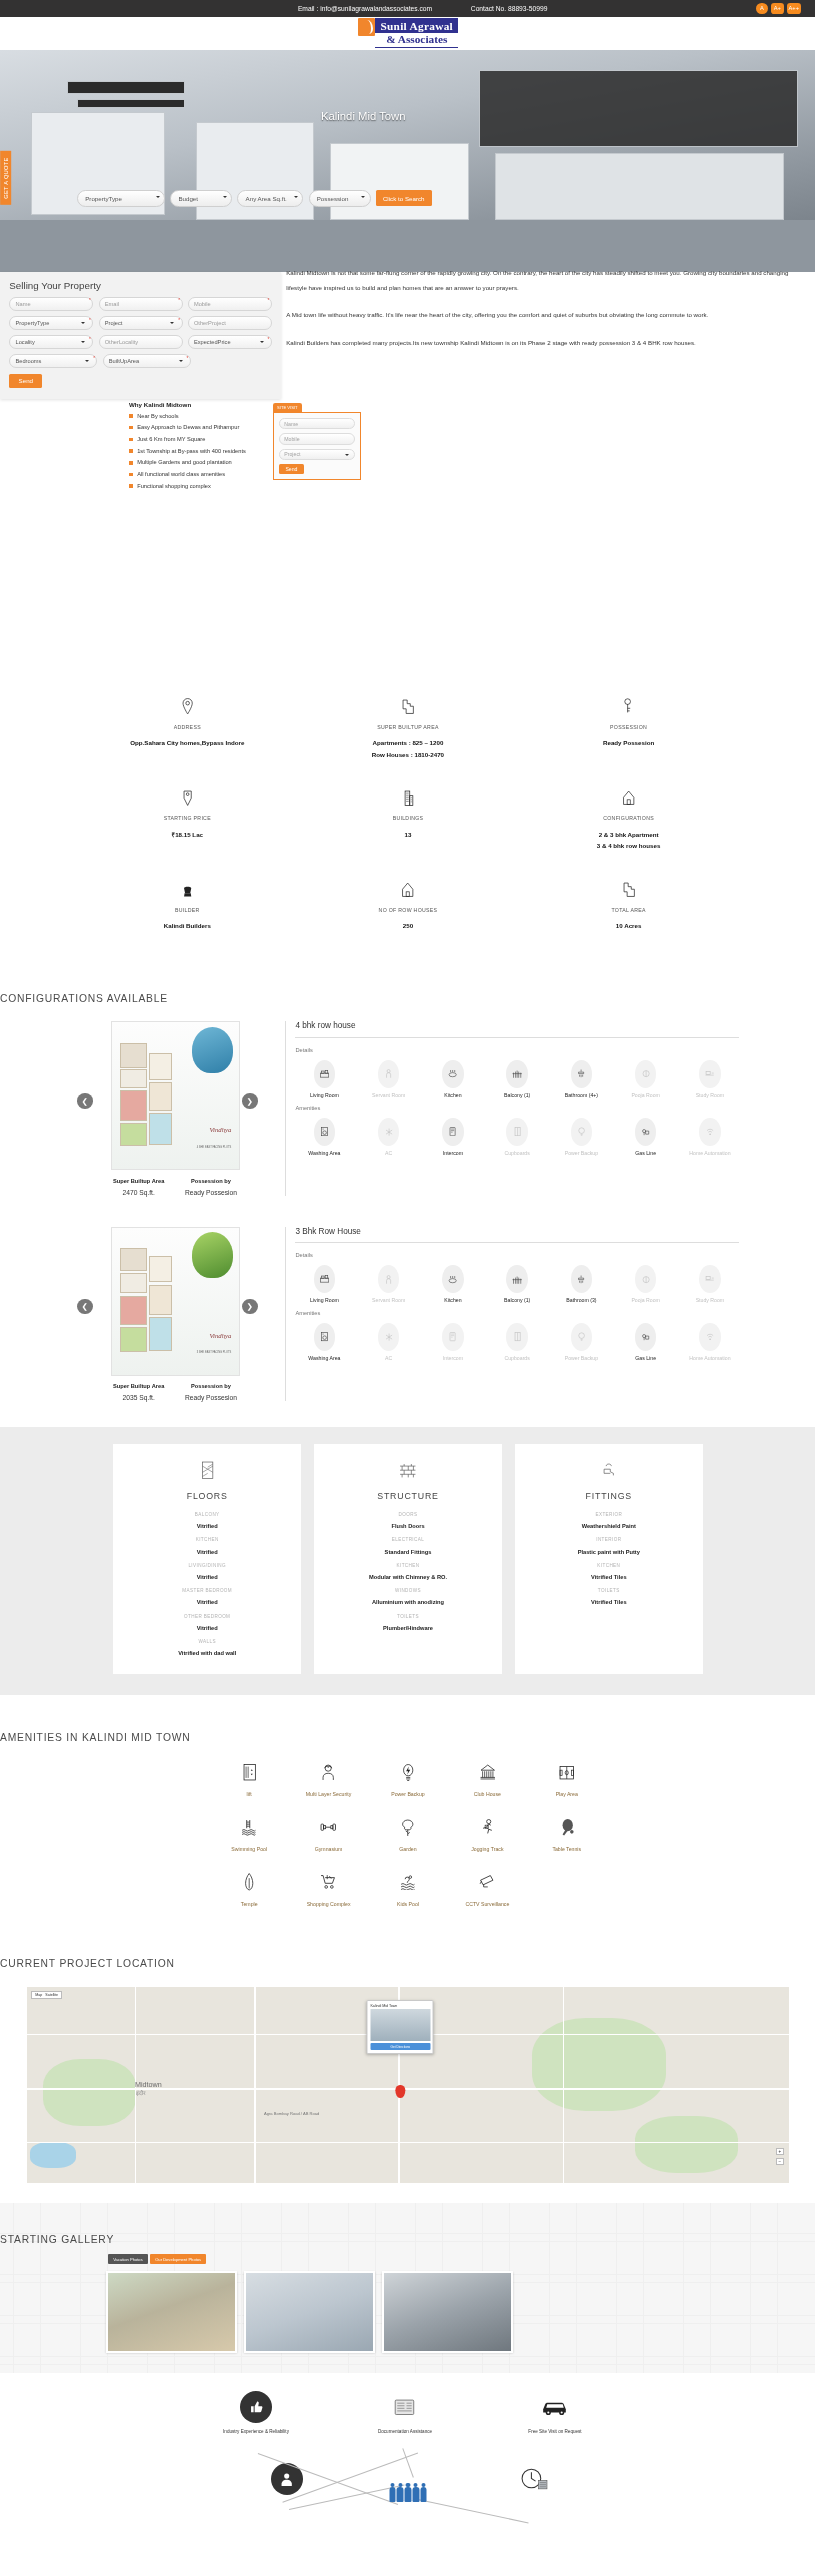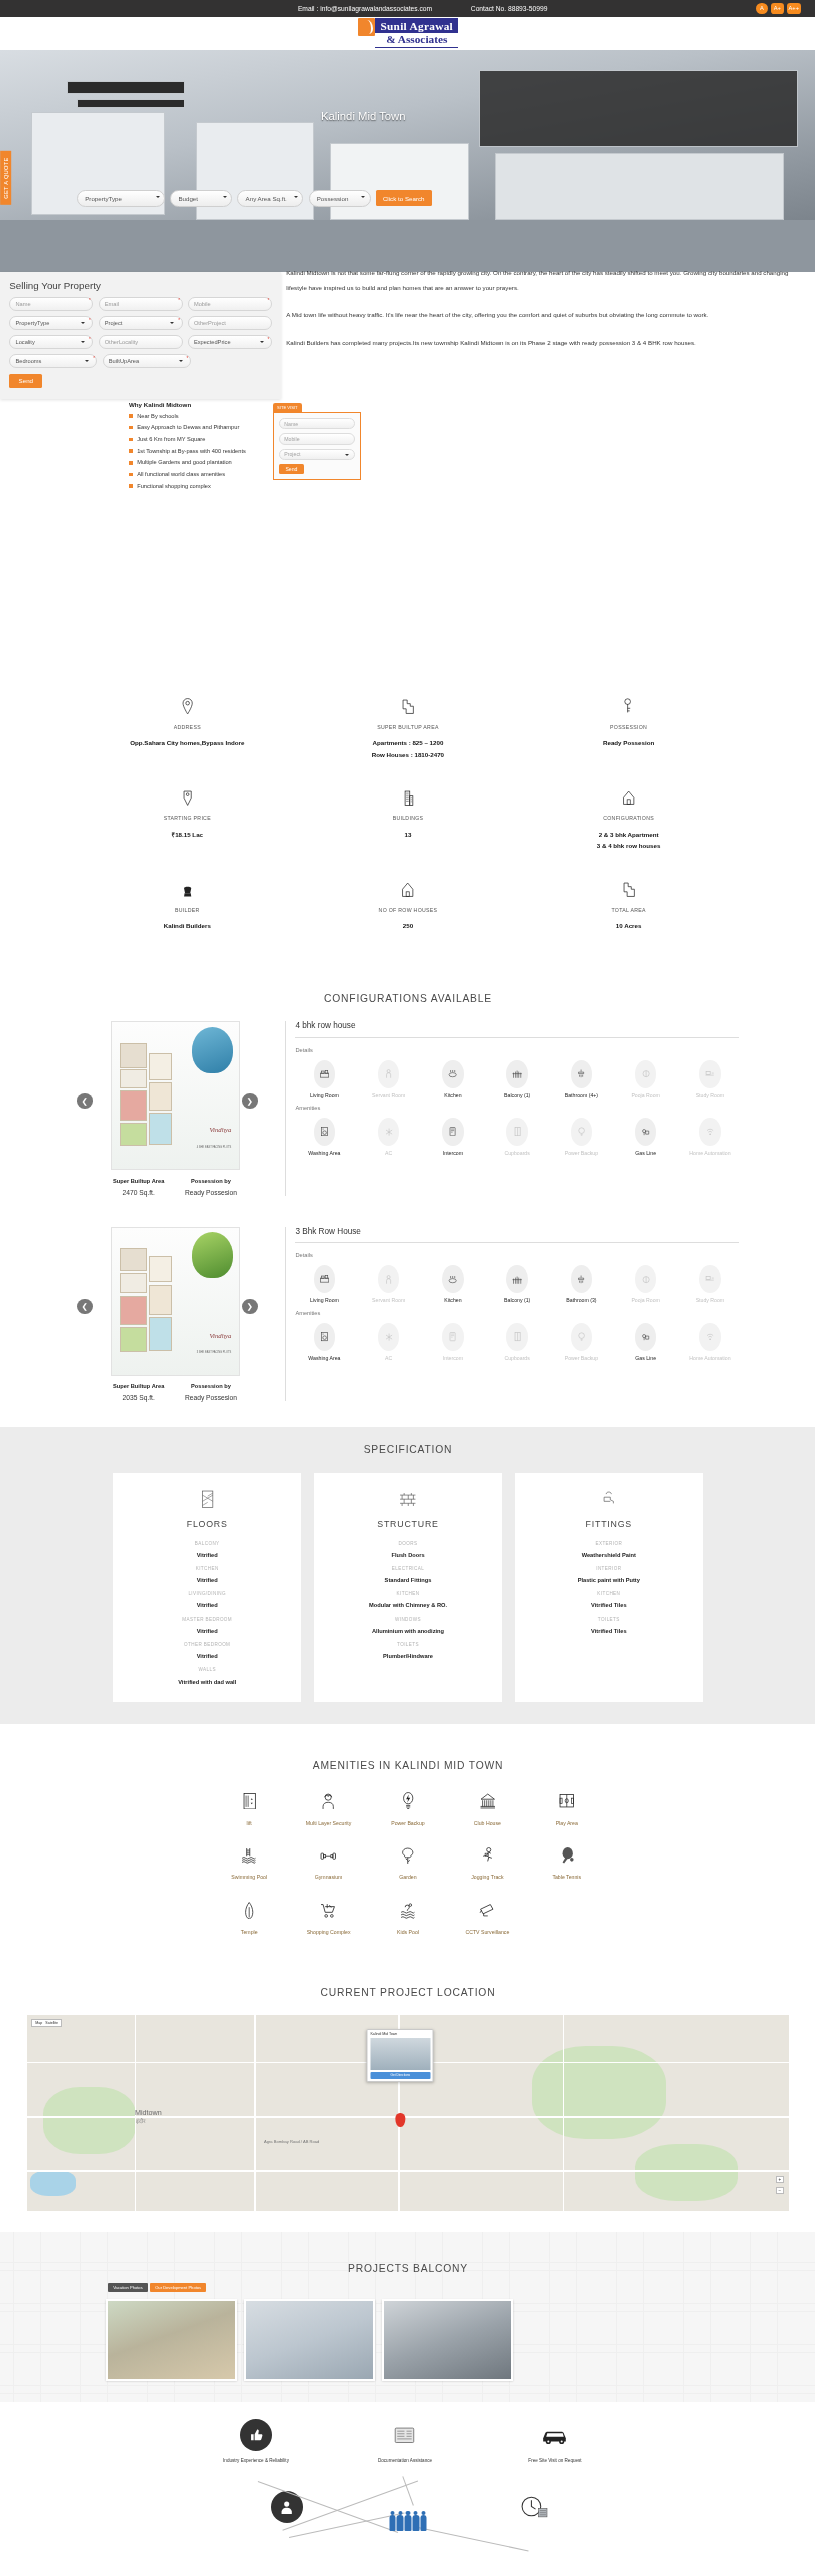--- a/index.html
+++ b/index.html
@@ -89,21 +89,21 @@
   .intro p{font-size:6.2px;line-height:2.3;color:#333;}
 
   
   .details{padding:29px 77px 20.6px 77px;display:flex;flex-wrap:wrap;}
   .dcell{width:33.33%;text-align:center;margin-bottom:27px;}
   .dcell .ic{height:20.6px;display:flex;align-items:center;justify-content:center;margin-bottom:7.2px;}
   .dcell .lab{font-size:5.2px;letter-spacing:0.3px;color:#555;margin-bottom:7.2px;}
   .dcell .val{font-size:6.2px;font-weight:bold;color:#111;line-height:1.9;}
 
   
-  .sect-title{text-align:center;font-size:10.3px;letter-spacing:0.8px;color:#4a4a4a;
+  .sect-title{text-align:left;font-size:10.3px;letter-spacing:0.8px;color:#4a4a4a;
     font-weight:normal;padding:13.4px 0 17.5px 0;}
 
   
   .cfg{display:flex;padding:0 77px 10.3px 77px;gap:12.4px;}
   .cfg-left{width:196px;position:relative;display:flex;flex-direction:column;align-items:center;}
   .plan{width:129px;height:149px;background:linear-gradient(#fdfdfd,#eef2ef);
     border:0.5px solid #e2e2e2;position:relative;overflow:hidden;}
   .plan .pin{position:absolute;top:4.1px;right:5.2px;width:41px;height:46px;border-radius:50% 50% 45% 45%;}
   .plan .blk{position:absolute;background:#e6ded0;border:0.5px solid #cbbfa8;}
   .plan .brand{position:absolute;right:7.2px;bottom:36px;color:#8a3a3a;
@@ -762,21 +762,20 @@
               <circle cx="8" cy="14" r="1.6" fill="#444"></circle>
             </svg>
           </div>
           <div class="fl">Home Automation</div>
         </div>
     </div>
   </div>
 </div>
 
 <div class="spec-wrap">
-  <h2 class="sect-title" style="padding-top:0">SPECIFICATION</h2>
   <div class="spec-cards">
 
     <div class="spec-card">
       <div class="sic">
         <svg width="13.4" height="18.5" viewBox="0 0 26 36">
             <rect x="3" y="2" width="20" height="32" fill="none" stroke="#555" stroke-width="1.3"></rect>
             <path d="M3 10l20 12M3 22l20-12M3 30l10-6M13 12l10-6" stroke="#555" stroke-width="1"></path>
           </svg>
       </div>
       <h4>FLOORS</h4>
@@ -1017,21 +1016,21 @@
       <div class="mbtn">Get Directions</div>
     </div>
 
     <div class="marker"></div>
     <div class="mapzoom" style="bottom:28px;">+</div>
     <div class="mapzoom" style="bottom:17.5px;">−</div>
   </div>
 </div>
 
 <div class="gal-wrap">
-  <h2 class="sect-title" style="padding-bottom:9.3px">PROJECTS BALCONY</h2>
+  <h2 class="sect-title" style="padding-bottom:9.3px">STARTING GALLERY</h2>
   <div class="gal-tabs" style="justify-content:flex-start;padding-left:108px;">
     <div class="gtab on">Vacation Photos</div>
     <div class="gtab off">Our Development Photos</div>
   </div>
   <div class="gal-row" style="justify-content:flex-start;padding-left:106px;">
     <div class="gimg g1"></div>
     <div class="gimg g2"></div>
     <div class="gimg g3"></div>
   </div>
 </div>

